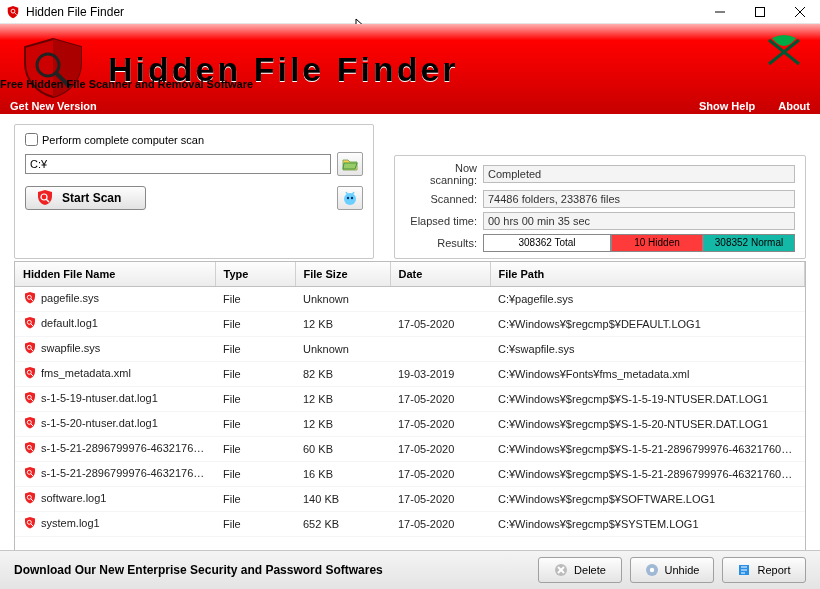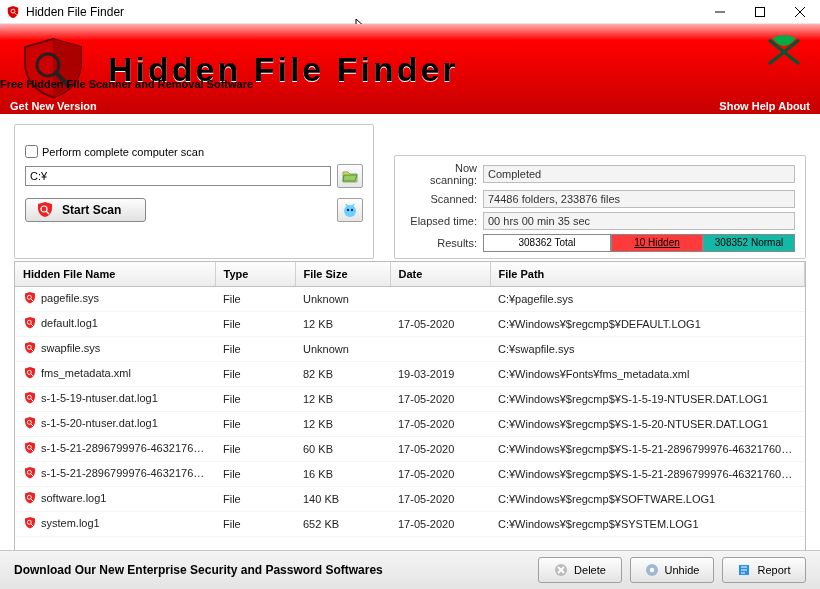--- a/index.html
+++ b/index.html
@@ -9,39 +9,39 @@
   .titlebar .title { flex: 1; font-size: 12px; color: #000; }
   .wc { width: 40px; height: 24px; display: flex; align-items: center; justify-content: center; cursor: default; }
   .wc svg { width: 10px; height: 10px; }
   .cursor { position: absolute; left: 355px; top: 18px; pointer-events: none; }
   .banner { height: 90px; background: linear-gradient(to bottom, #ffb0b0 0%, #ff0000 18%, #e40000 60%, #c60000 100%); position: relative; display: flex; align-items: center; }
   .banner .shield { margin-left: 18px; }
   .banner .headline { margin-left: 20px; font-family: Verdana, Arial, sans-serif; font-size: 34px; font-weight: bold; letter-spacing: 3px; color: #000; text-shadow: 0 1px 0 #fff; }
   .banner .sub { position: absolute; top: 54px; left: 0; right: 0; font-size: 11px; font-weight: bold; color: #000; }
   .banner .emblem { position: absolute; right: 16px; top: 10px; }
   .linkbar { position: absolute; bottom: 2px; left: 0; right: 0; display: flex; justify-content: space-between; padding: 0 10px; font-size: 11px; font-weight: bold; color: #fff; }
-  .linkbar .right a { margin-left: 0; }
+  .linkbar .right a { margin-left: 20px; }
   .linkbar a { color: #fff; text-decoration: none; }
   .content { padding: 10px 14px 0 14px; }
   .toprow { display: flex; gap: 20px; }
-  .scanbox { width: 360px; border: 1px solid #c8c8c8; border-radius: 2px; padding: 20px 10px 12px 10px; }
+  .scanbox { width: 360px; border: 1px solid #c8c8c8; border-radius: 2px; padding: 8px 10px 12px 10px; }
   .chkrow { display: flex; align-items: center; margin-bottom: 6px; }
   .chkrow input { margin-right: 4px; }
   .pathrow { display: flex; align-items: center; gap: 6px; }
   .pathrow input[type=text] { flex: 1; height: 20px; border: 1px solid #888; padding: 0 4px; font-size: 11px; }
   .iconbtn { width: 26px; height: 24px; border: 1px solid #a0a0a0; background: linear-gradient(#fdfdfd,#e6e6e6); display: flex; align-items: center; justify-content: center; border-radius: 2px; }
   .scan-actions { display: flex; align-items: center; gap: 10px; margin-top: 10px; }
   .bigbtn { height: 24px; padding: 0 24px 0 10px; border: 1px solid #888; border-radius: 3px; background: linear-gradient(#fdfdfd,#e2e2e2); display: flex; align-items: center; gap: 8px; font-size: 12px; font-weight: bold; }
   .statusbox { flex: 1; border: 1px solid #c8c8c8; border-radius: 2px; padding: 6px 10px; display: grid; grid-template-columns: 78px 1fr; row-gap: 4px; align-items: center; font-size: 11px; margin-top: 31px; }
   .statusbox .lbl { text-align: right; padding-right: 6px; color: #333; }
   .statusbox .val { border: 1px solid #bcbcbc; background: #f4f4f4; height: 18px; line-height: 16px; padding: 0 4px; color: #333; }
   .results-strip { display: flex; height: 18px; }
   .results-strip > div { border: 1px solid #888; text-align: center; line-height: 16px; font-size: 10px; }
   .r-total { flex: 1.4; background: #fff; }
-  .r-hidden { flex: 1; background: #ff3a3a; text-decoration: underline; }
+  .r-hidden { flex: 1; background: #ff3a3a; }
   .r-normal { flex: 1; background: #14b8a6; }
   .table-wrap { margin-top: 2px; border: 1px solid #bcbcbc; height: 290px; overflow: hidden; background: #fff; }
   table { width: 100%; border-collapse: collapse; table-layout: fixed; }
   thead th { text-align: left; font-weight: bold; font-size: 11px; padding: 6px 8px; background: linear-gradient(#fdfdfd,#ececec); border-right: 1px solid #d0d0d0; border-bottom: 1px solid #c0c0c0; }
   tbody td { padding: 4px 8px; font-size: 11px; color: #222; white-space: nowrap; overflow: hidden; text-overflow: ellipsis; border-bottom: 1px solid #f5f5f5; }
   .col-name { width: 200px; }
   .col-type { width: 80px; }
   .col-size { width: 95px; }
   .col-date { width: 100px; }
   .file-icon { display: inline-block; vertical-align: middle; margin-right: 4px; }

